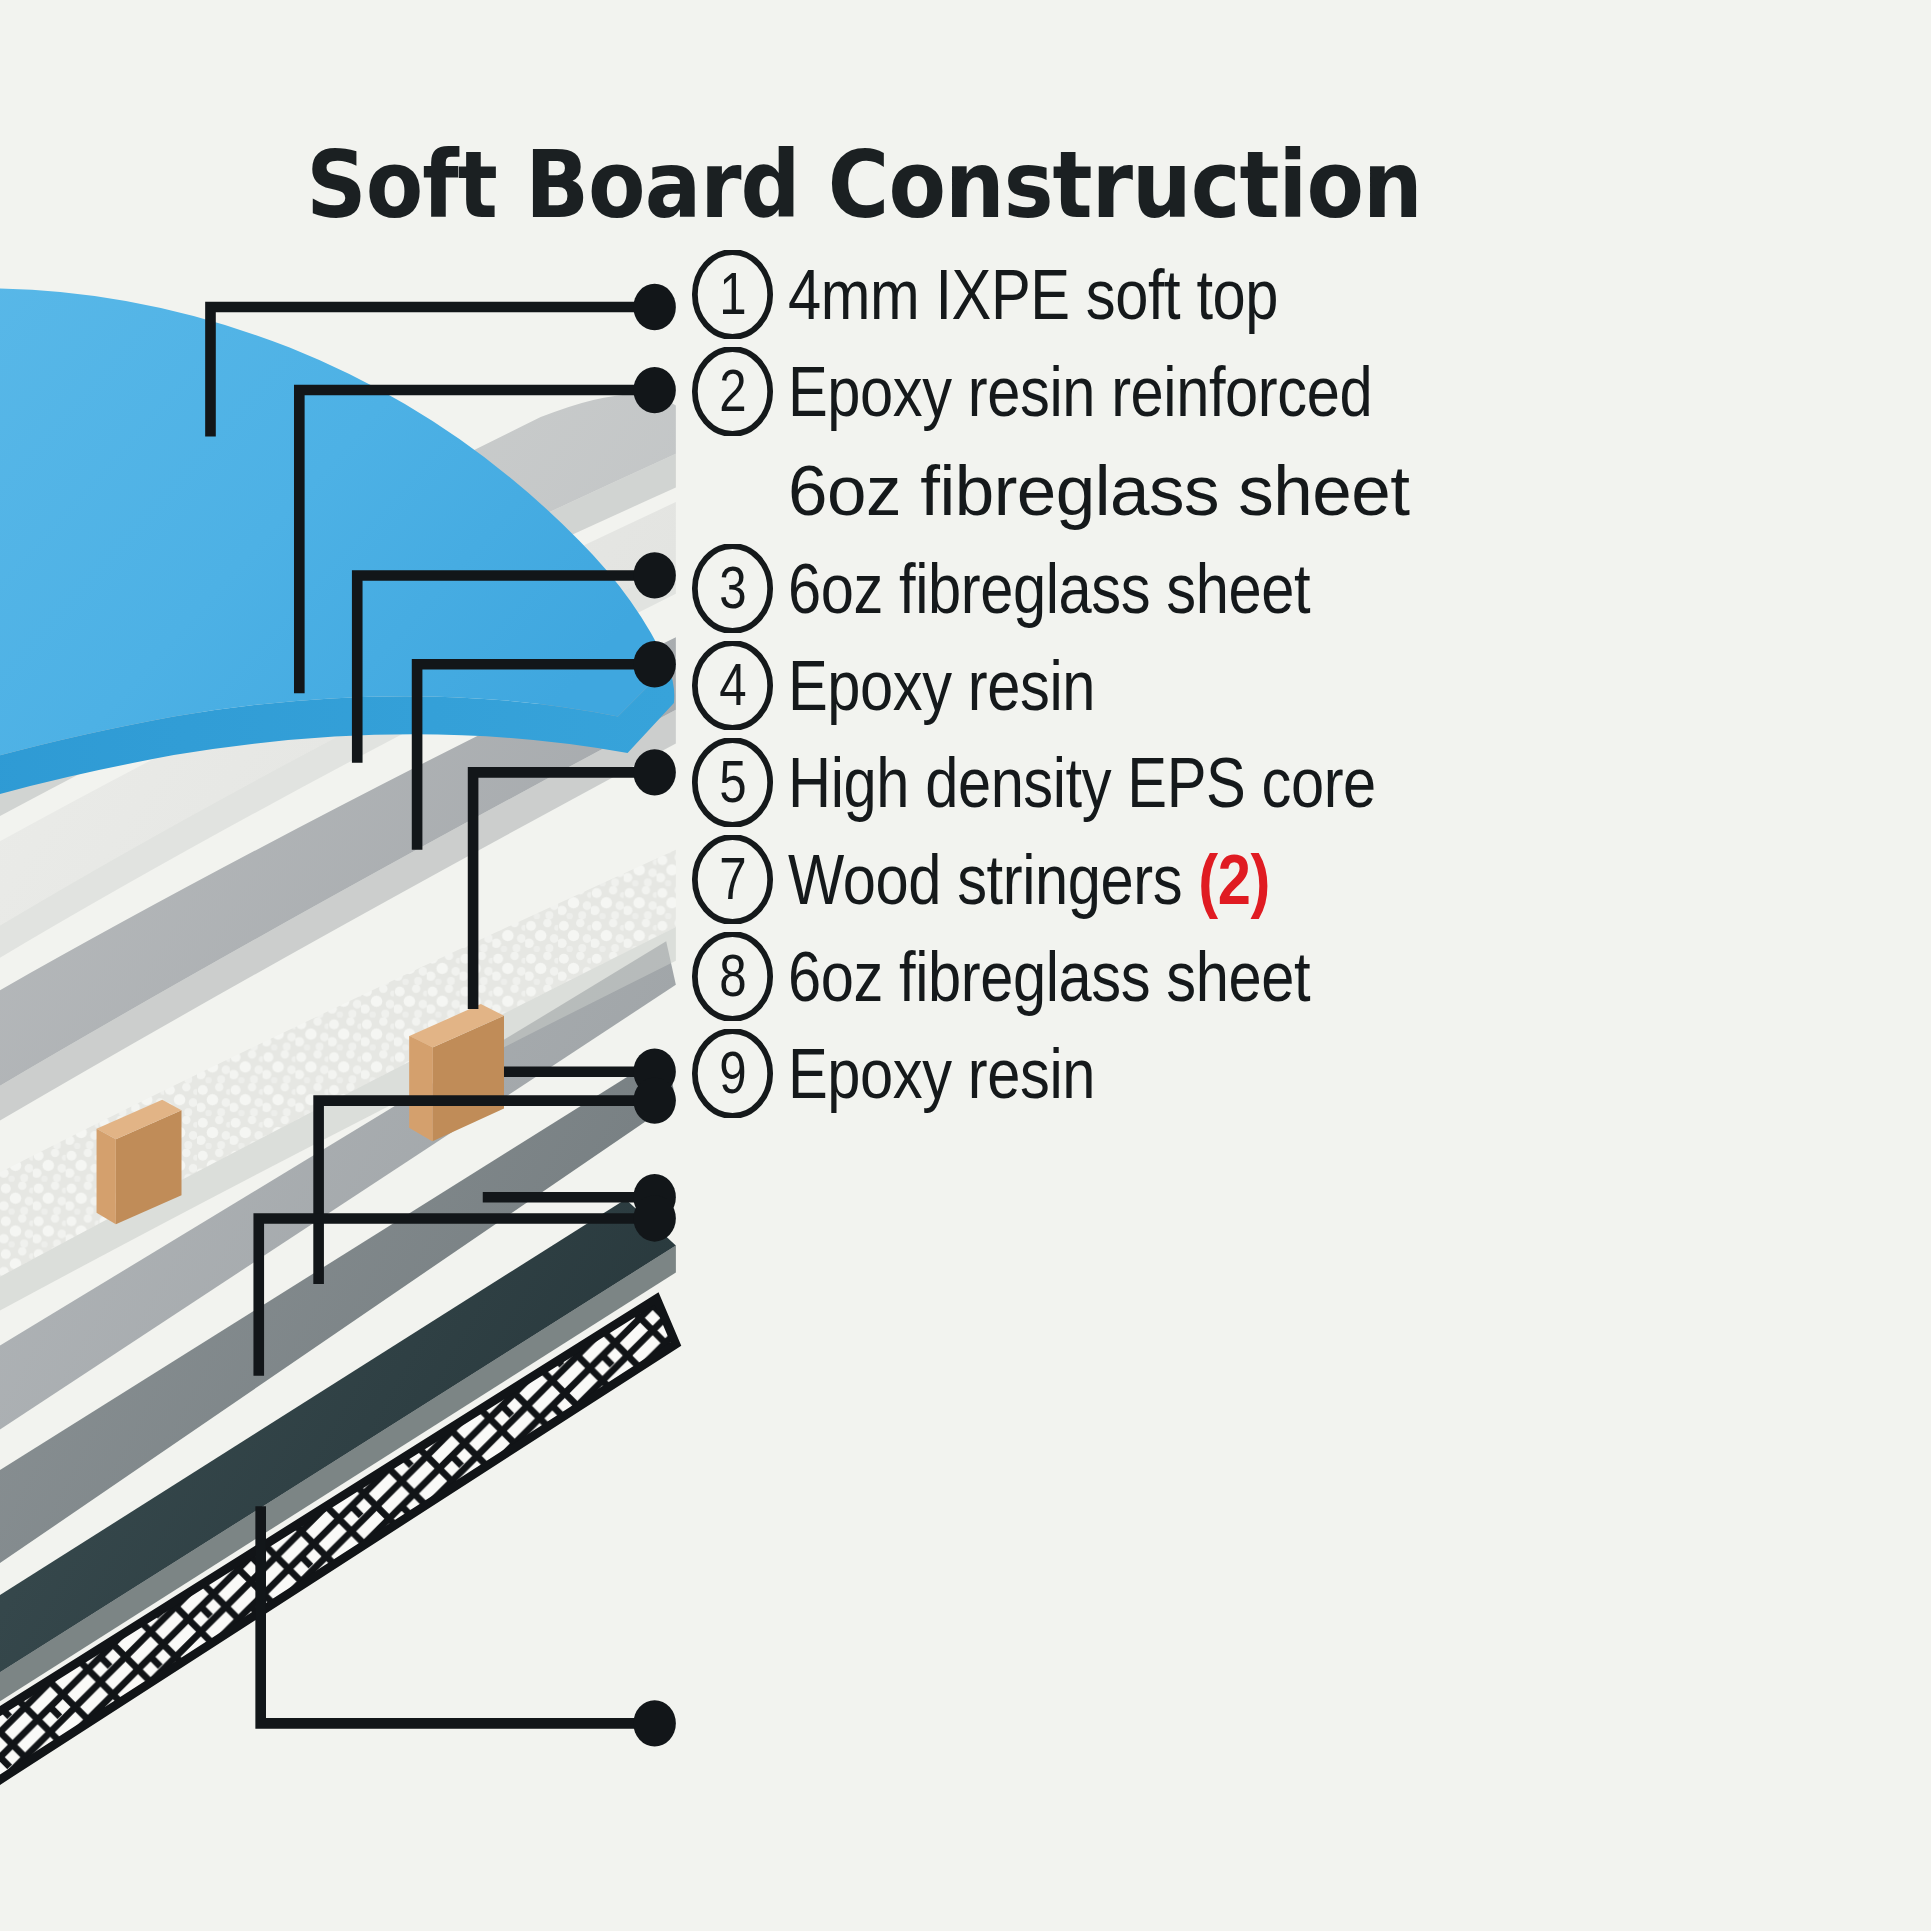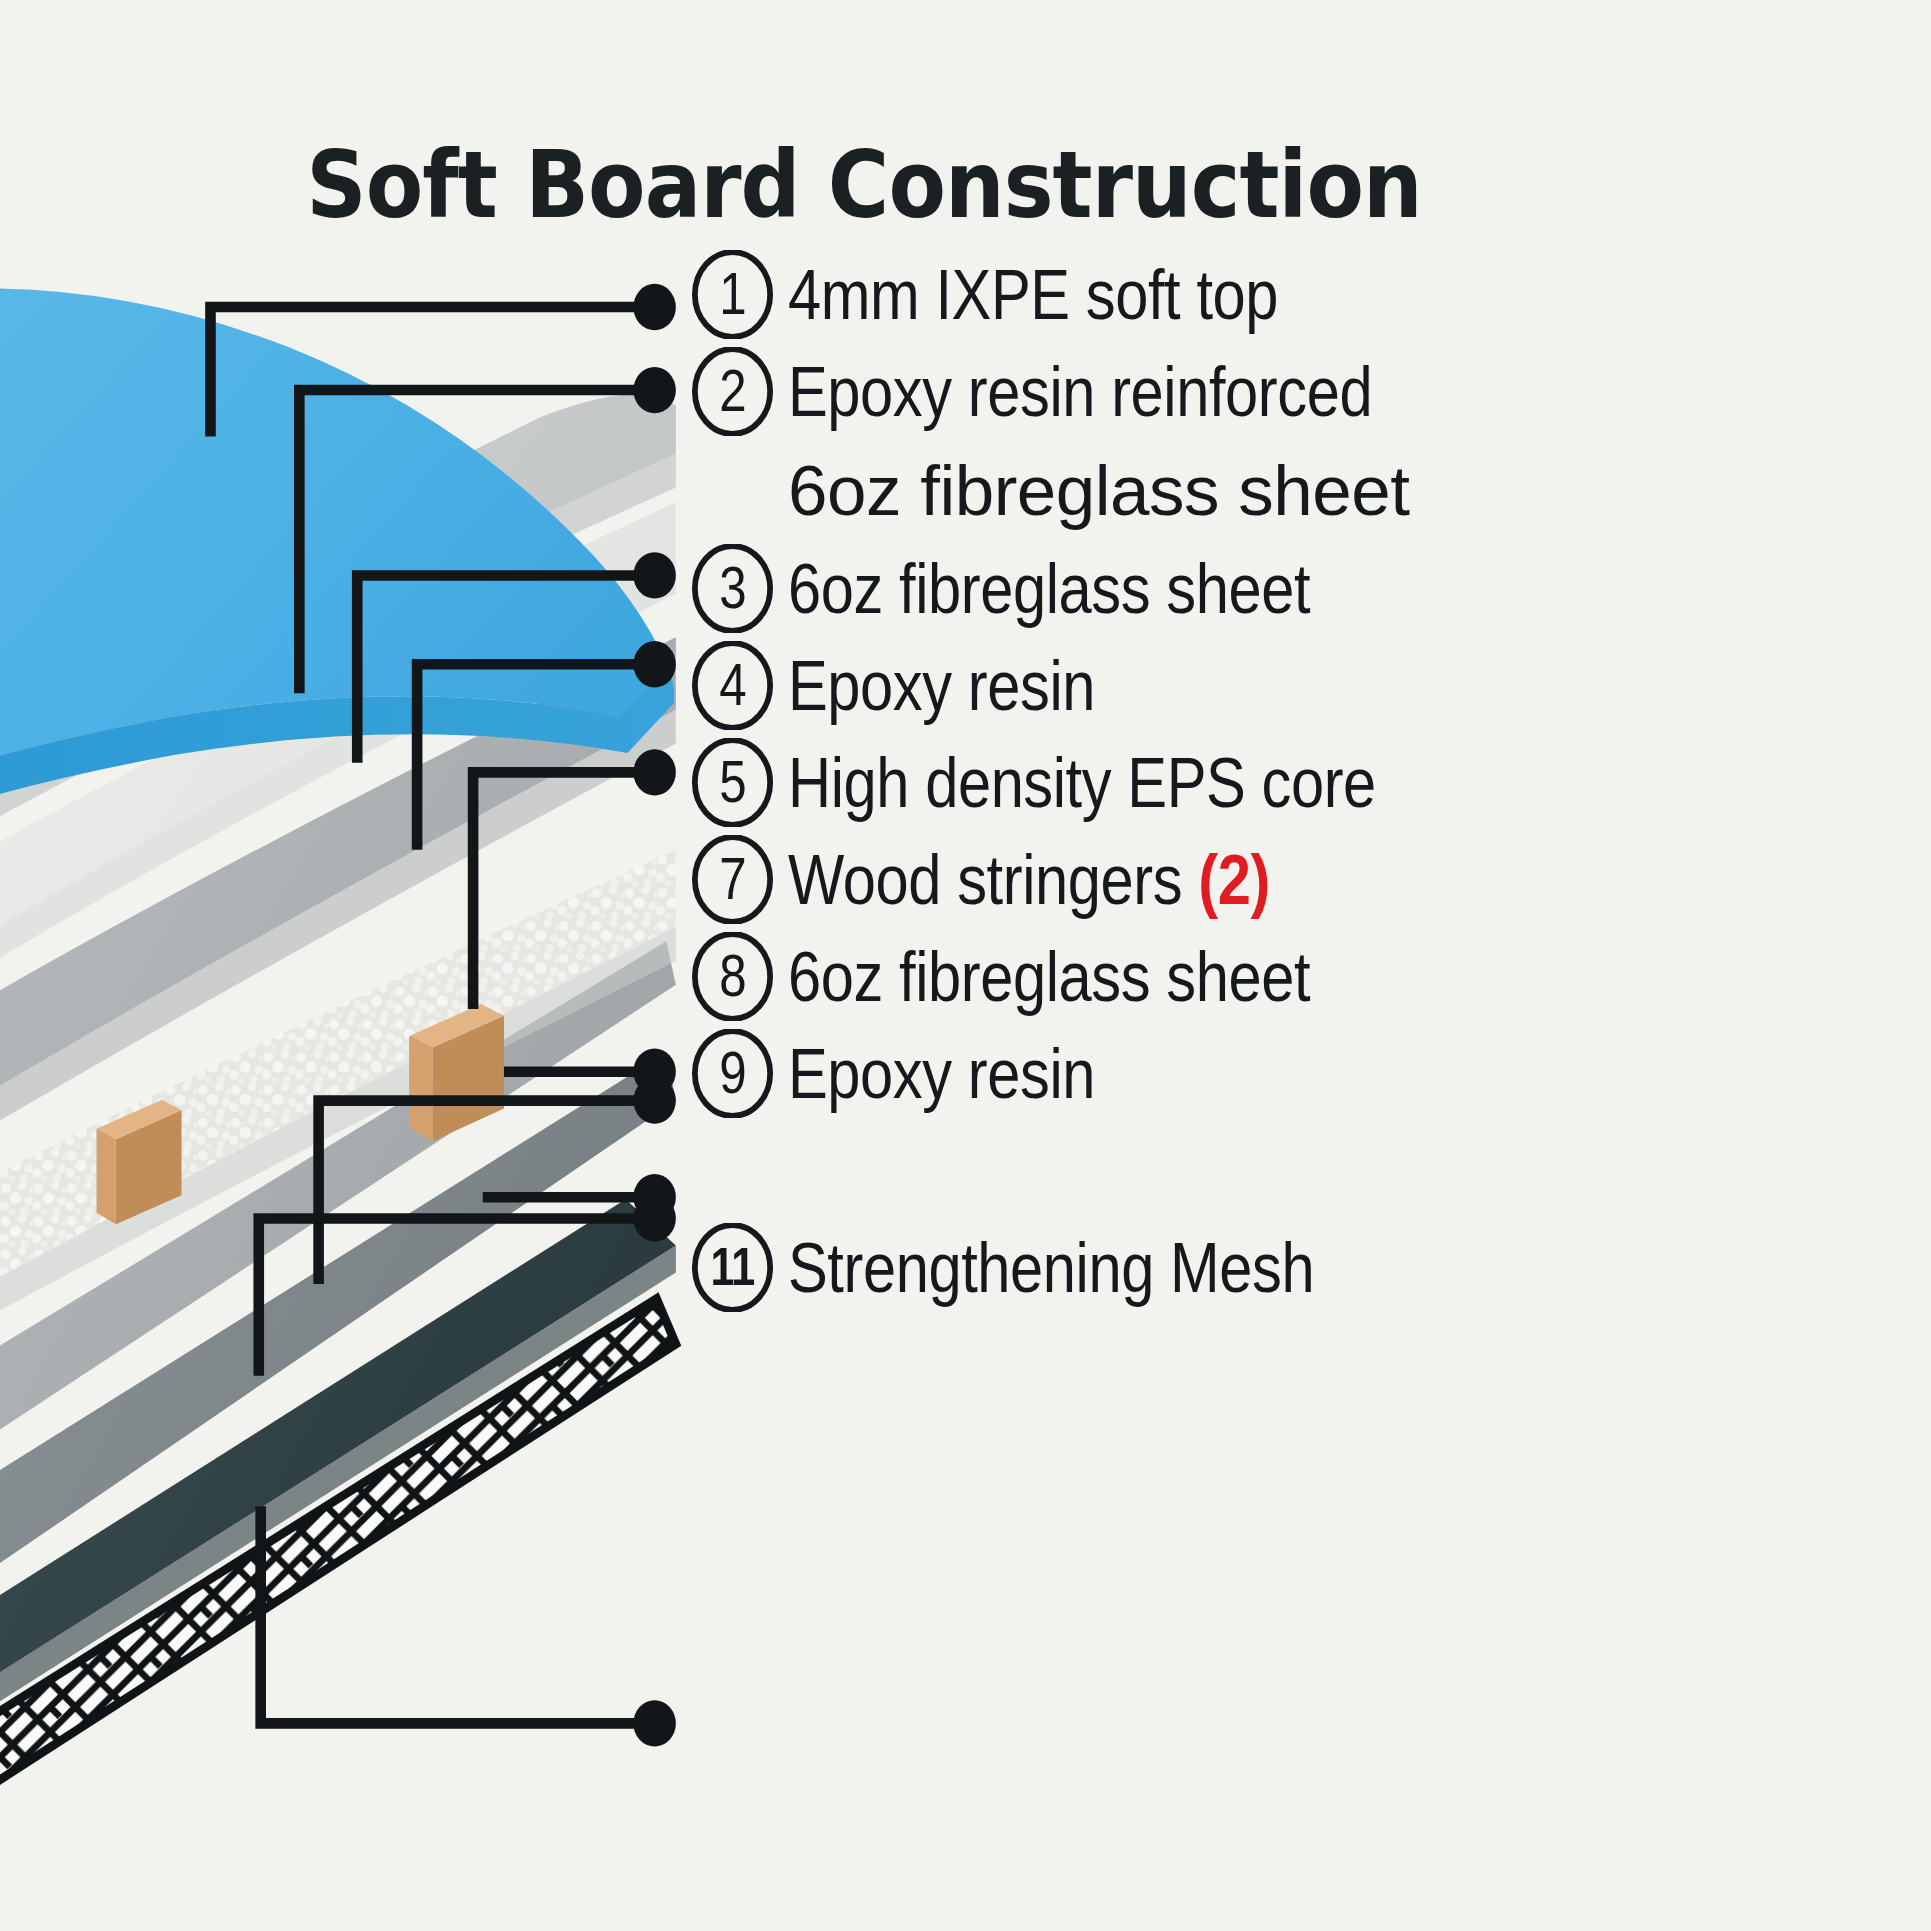--- a/index.html
+++ b/index.html
@@ -316,25 +316,16 @@
             <ellipse cx="43" cy="46" rx="39" ry="44" fill="none" stroke="#15191B" stroke-width="6"></ellipse>
           </svg>
         <span class="num">9</span>
       </div>
       <span class="lbl">Epoxy resin</span>
     </div>
 
 
     <div class="row"></div>
 
-    <div class="row">
-      <div class="badge two-digit bold">
-        <svg width="83" height="89" viewBox="0 0 86 92">
-            <ellipse cx="43" cy="46" rx="39" ry="44" fill="none" stroke="#15191B" stroke-width="6"></ellipse>
-          </svg>
-        <span class="num">11</span>
-      </div>
-      <span class="lbl">Strengthening Mesh</span>
-    </div>
 
   </div>
 </div>
 
 
 </body></html>

